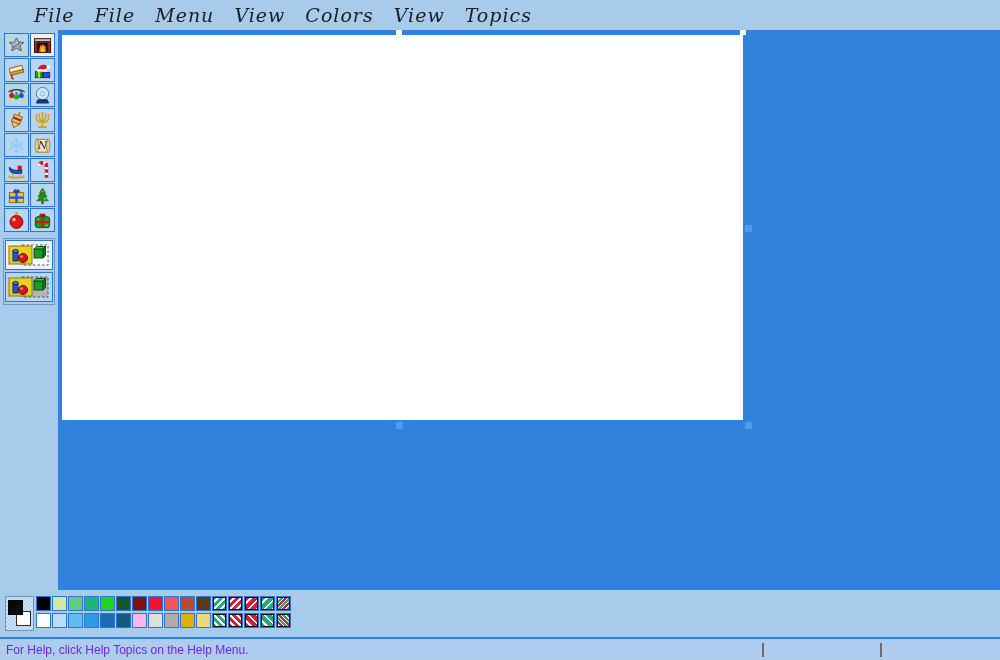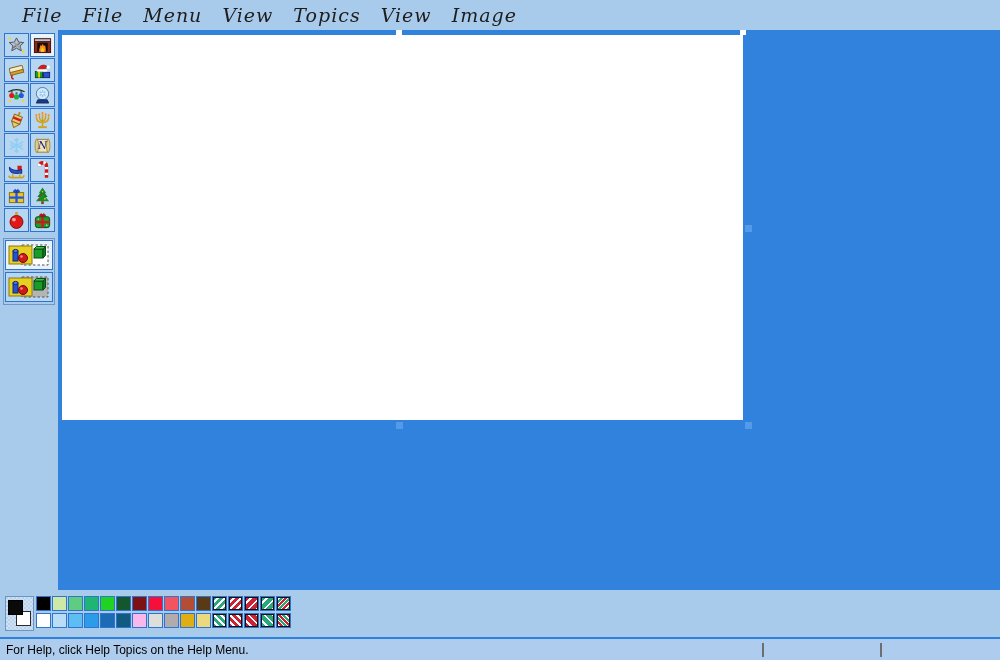--- a/index.html
+++ b/index.html
@@ -1,21 +1,21 @@
 <!DOCTYPE html>
 <html><head>
 <meta charset="utf-8">
 <style>
   html,body{margin:0;padding:0;background:#000;}
   #window{position:relative;width:1000px;height:660px;overflow:hidden;
           font-family:"Liberation Sans",sans-serif;background:#a9cbeb;}
 
   
   #menubar{position:absolute;left:0;top:0;width:806px;height:30px;
-           background:#a9cbeb;display:flex;align-items:center;padding-left:12px;box-sizing:border-box;}
+           background:#a9cbeb;display:flex;align-items:center;padding-left:24px;box-sizing:border-box;}
   .menu-item{font-family:"DejaVu Serif",serif;font-style:italic;font-size:19px;
              color:#1d1d1d;padding:0 10px;letter-spacing:1px;cursor:default;}
 
   
   #main{position:absolute;left:0;top:30px;width:1000px;height:560px;}
   #toolbar{position:absolute;left:0;top:0;width:58px;height:560px;background:#a9cbeb;}
   #tool-grid{position:absolute;left:4px;top:3px;display:grid;
              grid-template-columns:25px 25px;gap:1px;}
   .tool{width:25px;height:24px;box-sizing:border-box;background:#b7d6f2;
         border:1px solid #2f74d0;display:flex;align-items:center;justify-content:center;padding:0;}
@@ -46,36 +46,36 @@
   #fg-swatch{position:absolute;left:2px;top:3px;width:13px;height:13px;
         background:#0a0a0a;border:1px solid #000;}
   #swatches{position:absolute;left:36px;top:6px;}
   .swatch-row{display:flex;gap:1px;margin-bottom:2px;}
   .swatch{width:15px;height:15px;box-sizing:border-box;border:1px solid #2f74d0;}
   .swatch.pattern{box-shadow:inset 0 0 0 1px #111;}
 
   
   #statusbar{position:absolute;left:0;top:637px;width:1000px;height:23px;box-sizing:border-box;
         border-top:2px solid #2f80dd;background:#aecdee;}
-  #status-text{position:absolute;left:6px;top:4px;font-size:12px;color:#000000;}
+  #status-text{position:absolute;left:6px;top:4px;font-size:12px;color:#6d28d9;}
   .status-sep{position:absolute;top:4px;width:2px;height:14px;background:#6e6e6e;}
 </style>
 </head>
 <body>
 
 <div id="window">
 
   <div id="menubar">
     <span class="menu-item">File</span>
     <span class="menu-item">File</span>
     <span class="menu-item">Menu</span>
     <span class="menu-item">View</span>
+    <span class="menu-item">Colors</span>
+    <span class="menu-item">View</span>
     <span class="menu-item">Topics</span>
-    <span class="menu-item">View</span>
-    <span class="menu-item">Image</span>
   </div>
 
   <div id="main">
 
     <div id="toolbar">
       <div id="tool-grid">
 
         <button class="tool">
           <svg viewBox="0 0 20 20">
             <polygon points="10,2 12.3,6.4 17.6,6.9 13.8,10.3 15,15.6 10,12.8 5,15.6 6.2,10.3 2.4,6.9 7.7,6.4" fill="#bcc0c8" stroke="#4a4f58" stroke-width="1"></polygon>

